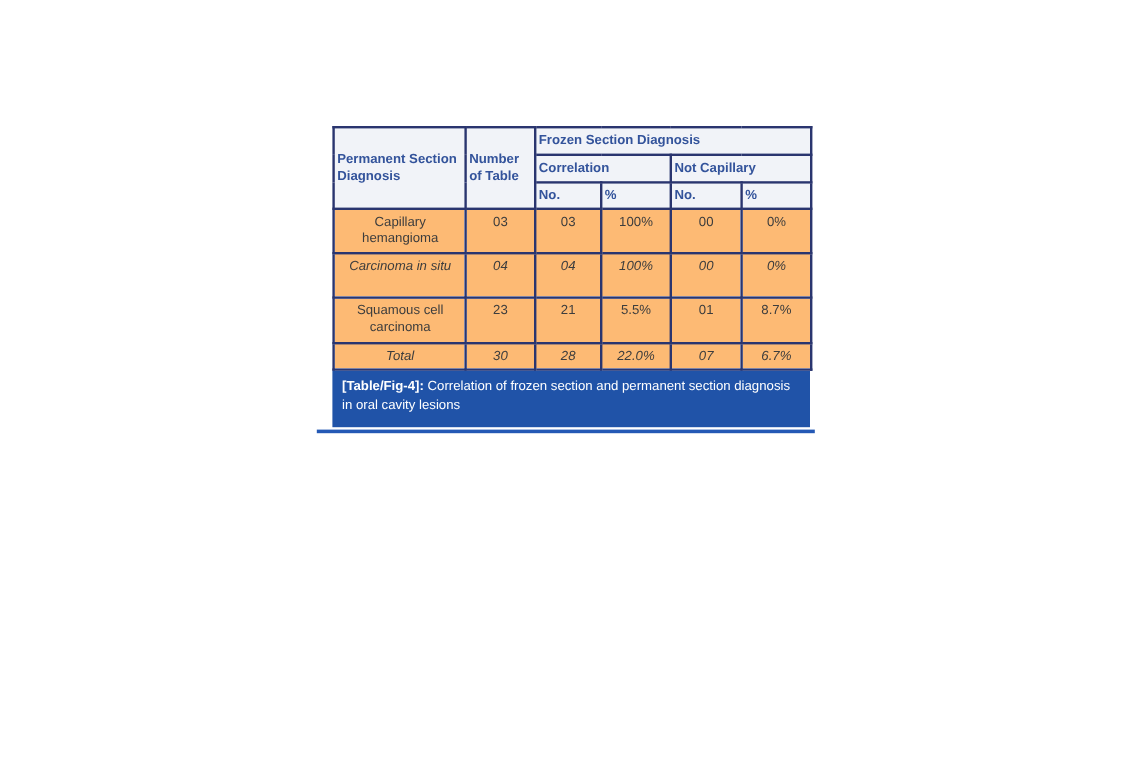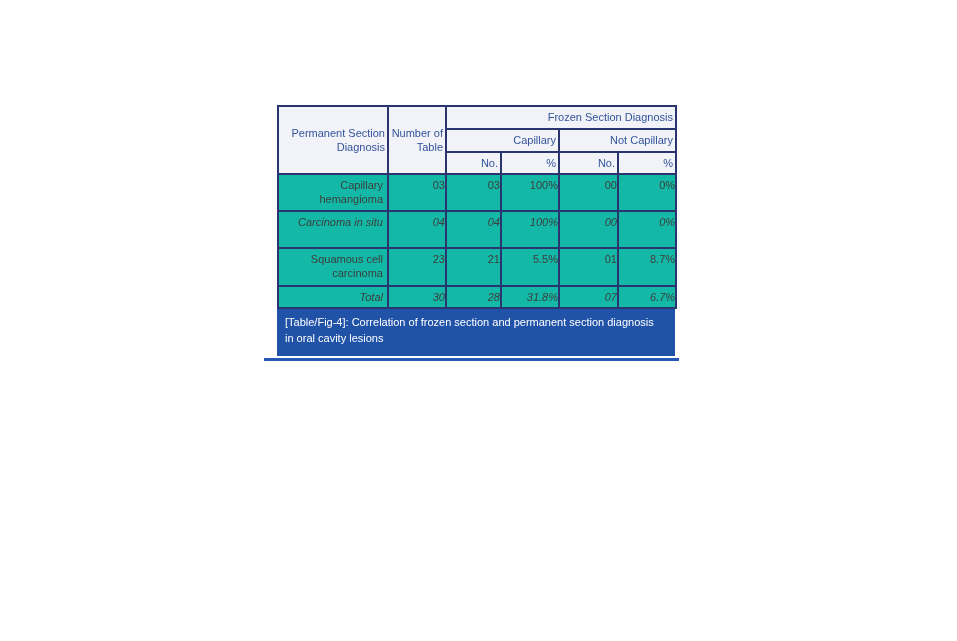--- a/index.html
+++ b/index.html
@@ -24,22 +24,22 @@
   table.data-table th,
   table.data-table td {
     border: 2px solid #2A356F;
     font-size: 11px;
     line-height: 1.3;
     overflow: hidden;
   }
   table.data-table th {
     background: #F1F3F8;
     color: #33539B;
-    font-weight: normal;
-    text-align: right;
+    font-weight: bold;
+    text-align: left;
     vertical-align: middle;
     padding: 2px 2px;
   }
   th.diag-head {
     text-align: left;
     vertical-align: bottom;
     padding: 0 4px 6px 5px;
     line-height: 1.4;
     margin-left: 28px;
   }
@@ -49,40 +49,40 @@
     line-height: 1.4;
   }
   tr.hrow1 { height: 23px; }
   tr.hrow2 { height: 23px; }
   tr.hrow3 { height: 22px; }
   tr.drow-tall1 { height: 37px; }
   tr.drow-tall2 { height: 37px; font-style: italic; }
   tr.drow-tall3 { height: 38px; }
   tr.drow-total { height: 22px; font-style: italic; }
   table.data-table td {
-    background: #14b8a6;
+    background: #fdba74;
     color: #3D3D3D;
     vertical-align: top;
-    text-align: right;
+    text-align: center;
     padding-top: 3px;
   }
   td.diag-cell {
     text-align: left;
     padding-left: 5px;
     padding-right: 4px;
   }
   .caption-bar {
     background: #2053A8;
     color: #ffffff;
     font-size: 11px;
     line-height: 1.45;
     padding: 6px 10px 9px 8px;
     width: 398px;
   }
-  .caption-bar .caption-label { font-weight: normal; }
+  .caption-bar .caption-label { font-weight: bold; }
   .bottom-rule {
     width: 415px;
     height: 3px;
     background: #2459B5;
     margin-left: -13px;
     margin-top: 2px;
   }
 </style>
 </head>
 <body>
@@ -98,21 +98,21 @@
       <col style="width:59px">
       <col style="width:58px">
     </colgroup>
     <thead>
       <tr class="hrow1">
         <th rowspan="3" class="diag-head">Permanent Section Diagnosis</th>
         <th rowspan="3" class="num-head">Number of Table</th>
         <th colspan="4">Frozen Section Diagnosis</th>
       </tr>
       <tr class="hrow2">
-        <th colspan="2">Capillary</th>
+        <th colspan="2">Correlation</th>
         <th colspan="2">Not Capillary</th>
       </tr>
       <tr class="hrow3">
         <th>No.</th>
         <th>%</th>
         <th>No.</th>
         <th>%</th>
       </tr>
     </thead>
     <tbody>
@@ -137,21 +137,21 @@
         <td>23</td>
         <td>21</td>
         <td>5.5%</td>
         <td>01</td>
         <td>8.7%</td>
       </tr>
       <tr class="drow-total">
         <td class="diag-cell">Total</td>
         <td>30</td>
         <td>28</td>
-        <td>31.8%</td>
+        <td>22.0%</td>
         <td>07</td>
         <td>6.7%</td>
       </tr>
     </tbody>
   </table>
 
   <div class="caption-bar"><span class="caption-label">[Table/Fig-4]:</span><span> Correlation of frozen section and permanent section diagnosis in oral cavity lesions</span></div>
 
   <div class="bottom-rule"></div>
 

